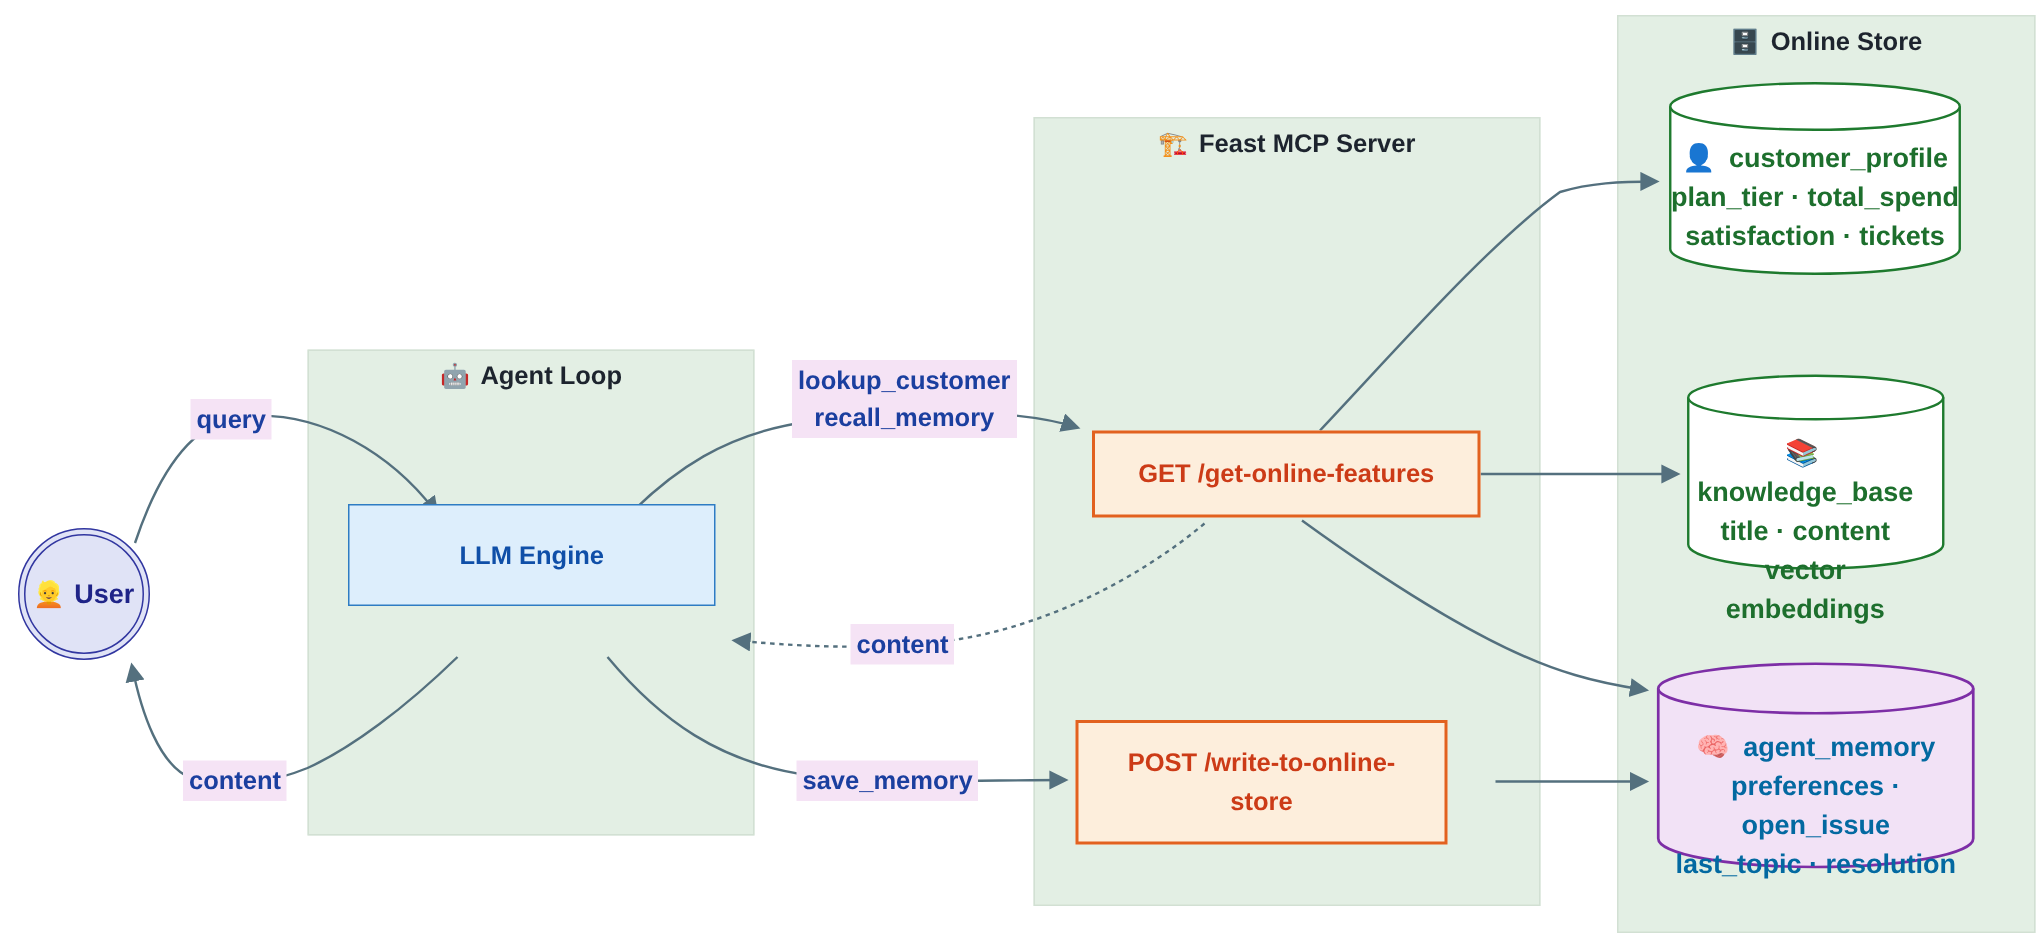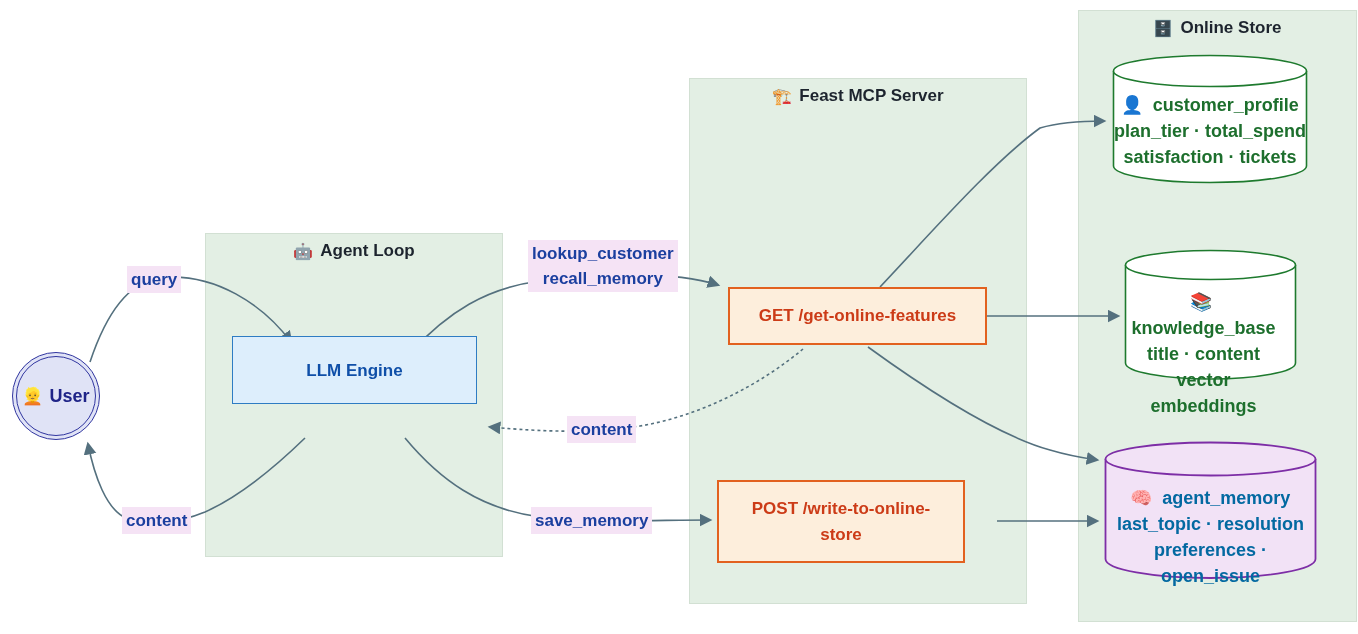--- a/index.html
+++ b/index.html
@@ -125,22 +125,22 @@
 <div class="node" style="left:1104px;top:441px;width:213px;height:139px;">
   <svg width="213" height="139">
     <path d="M1.5 18 V118 A105 19 0 0 0 211.5 118 V18" fill="#f2e2f6" stroke="#7d2ea6" stroke-width="1.8"></path>
     <ellipse cx="106.5" cy="18" rx="105" ry="16.5" fill="#f2e2f6" stroke="#7d2ea6" stroke-width="1.8"></ellipse>
   </svg>
   <div class="cyl-text cyl-purple" style="top:44px;">
     <div class="cyl-title">
       <span class="emoji">🧠</span>
       <span>agent_memory</span>
     </div>
+    <div>preferences · open_issue</div>
     <div>last_topic · resolution</div>
-    <div>preferences · open_issue</div>
   </div>
 </div>
 
 <div class="edge-label" style="left:127px;top:266px;">query</div>
 
 <div class="edge-label" style="left:528px;top:240px;">
   <div>lookup_customer</div>
   <div>recall_memory</div>
 </div>
 

